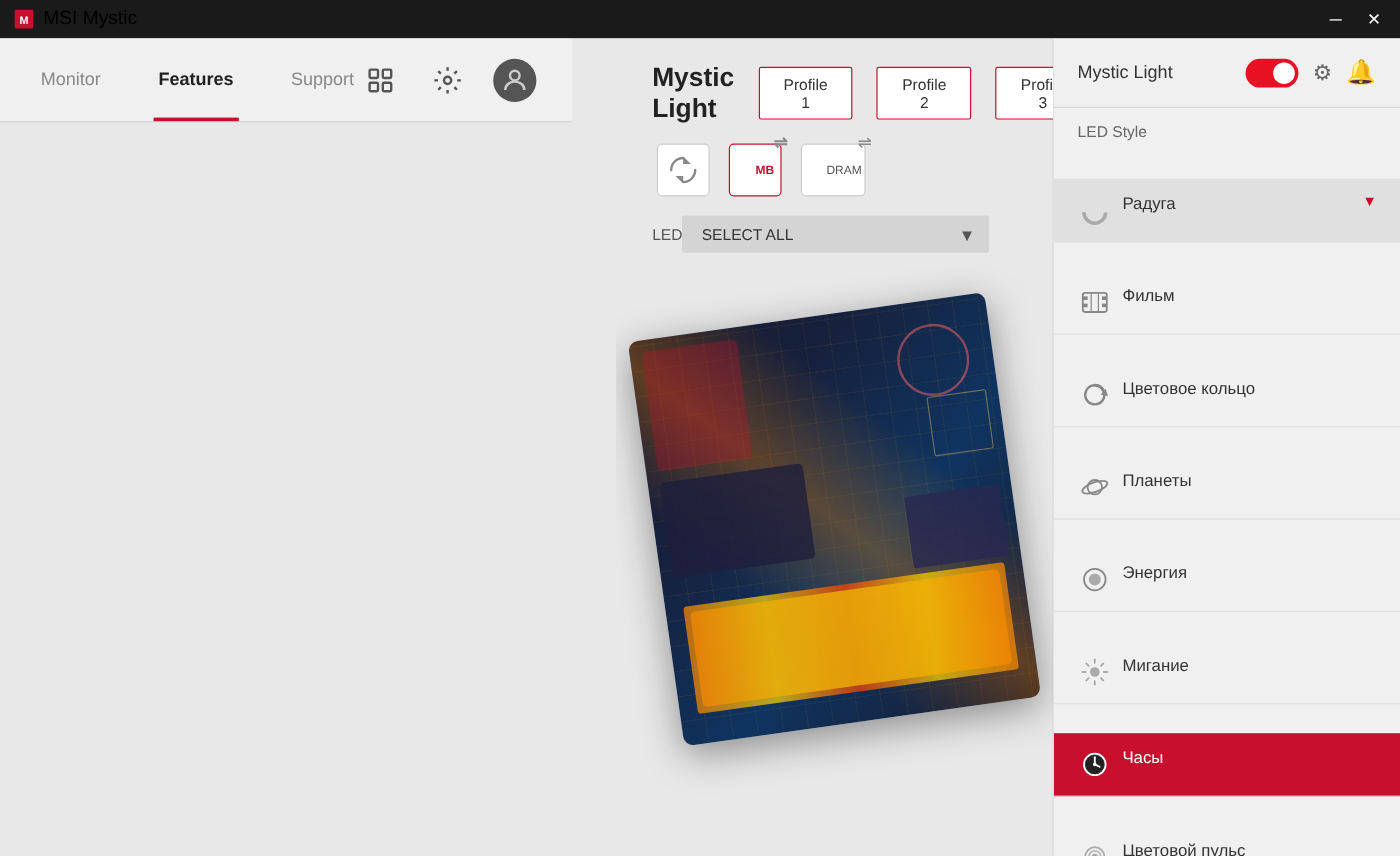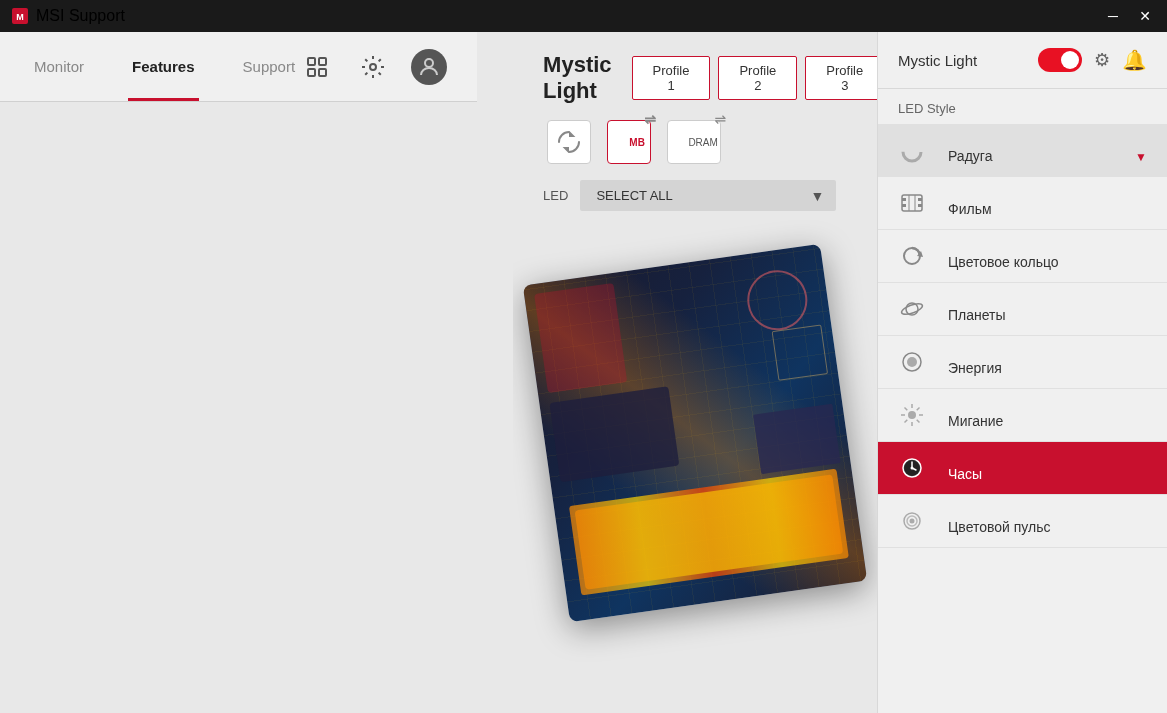--- a/index.html
+++ b/index.html
@@ -141,21 +141,21 @@
       gap: 20px;
       margin-bottom: 16px;
     }
     .mystic-title {
       font-size: 22px;
       font-weight: 700;
       color: #222;
     }
     .profile-tabs {
       display: flex;
-      gap: 8px;
+      gap: 20px;
       justify-content: flex-end;
     }
     .profile-tab {
       border: 1px solid #c8102e;
       background: white;
       color: #333;
       padding: 6px 20px;
       font-size: 13px;
       cursor: pointer;
       border-radius: 2px;
@@ -213,21 +213,20 @@
       background: white;
       font-size: 10px;
       color: #555;
       position: relative;
     }
 
     
     .led-row {
       display: flex;
       align-items: center;
-      gap: 12px;
       margin-bottom: 32px;
     }
     .led-label {
       font-size: 13px;
       color: #555;
       font-weight: 500;
     }
     .led-select {
       background: #d4d4d4;
       border: none;
@@ -376,26 +375,27 @@
     .led-list {
       flex: 1;
       overflow-y: auto;
     }
     .led-list::-webkit-scrollbar { width: 6px; }
     .led-list::-webkit-scrollbar-track { background: #e8e8e8; }
     .led-list::-webkit-scrollbar-thumb { background: #bbb; border-radius: 3px; }
 
     .led-item {
       display: flex;
-      align-items: flex-end;
+      align-items: flex-start;
       padding: 12px 20px;
       cursor: pointer;
       border-bottom: 1px solid #e0e0e0;
       background: #f0f0f0;
-      gap: 22px;
+      gap: 9px;
+      margin-top: 24px;
     }
     .led-item.active {
       background: #c8102e;
       color: white;
     }
     .led-item.active .led-item-name { color: white; }
     .led-item-icon {
       width: 28px;
       height: 28px;
       display: flex;
@@ -429,21 +429,21 @@
   </style>
 </head>
 <body>
 
 <div class="title-bar">
   <div class="title-bar-left">
     <svg width="16" height="16" viewBox="0 0 16 16">
       <rect width="16" height="16" fill="#c8102e" rx="2"></rect>
       <text x="8" y="12" text-anchor="middle" fill="white" font-size="9" font-weight="bold">M</text>
     </svg>
-    <span>MSI Support</span>
+    <span>MSI Mystic</span>
   </div>
   <div class="title-bar-controls">
     <button class="title-bar-btn">─</button>
     <button class="title-bar-btn close-btn">✕</button>
   </div>
 </div>
 
 <div class="main-content">
 
   <div class="top-nav">

